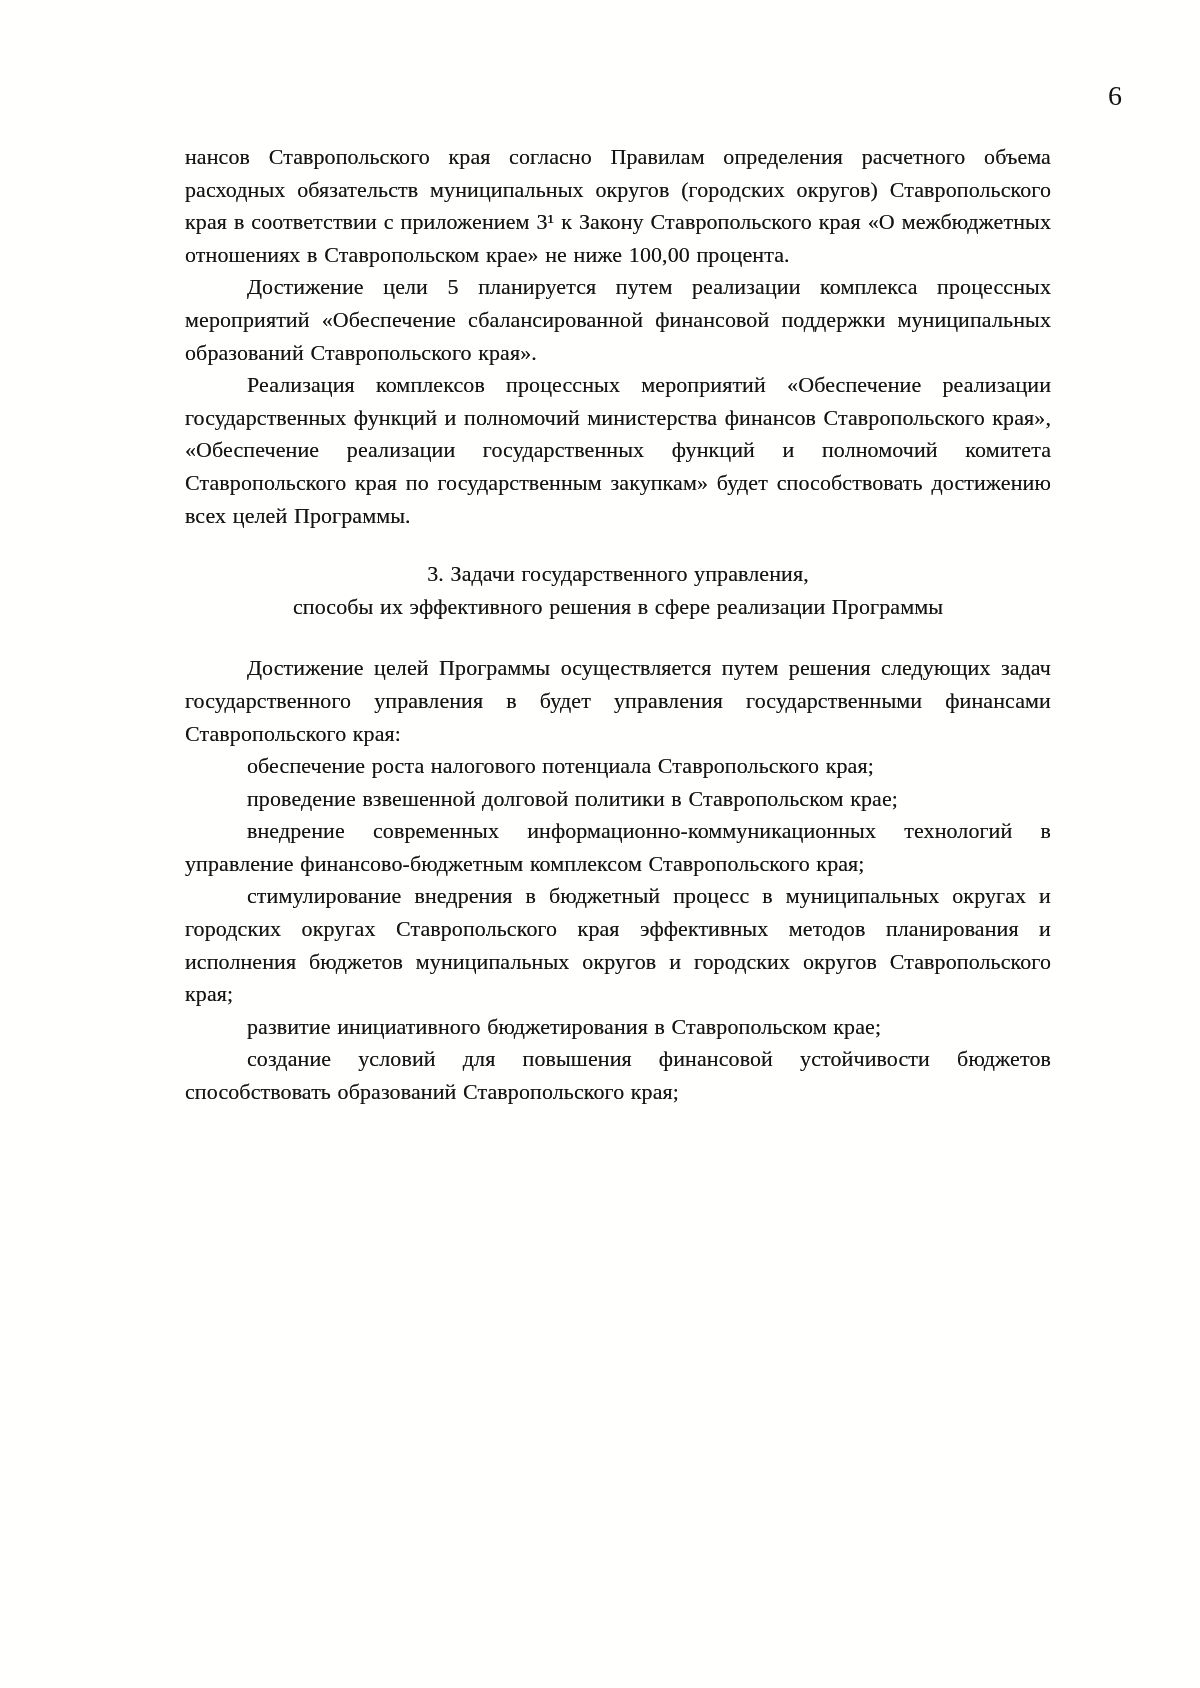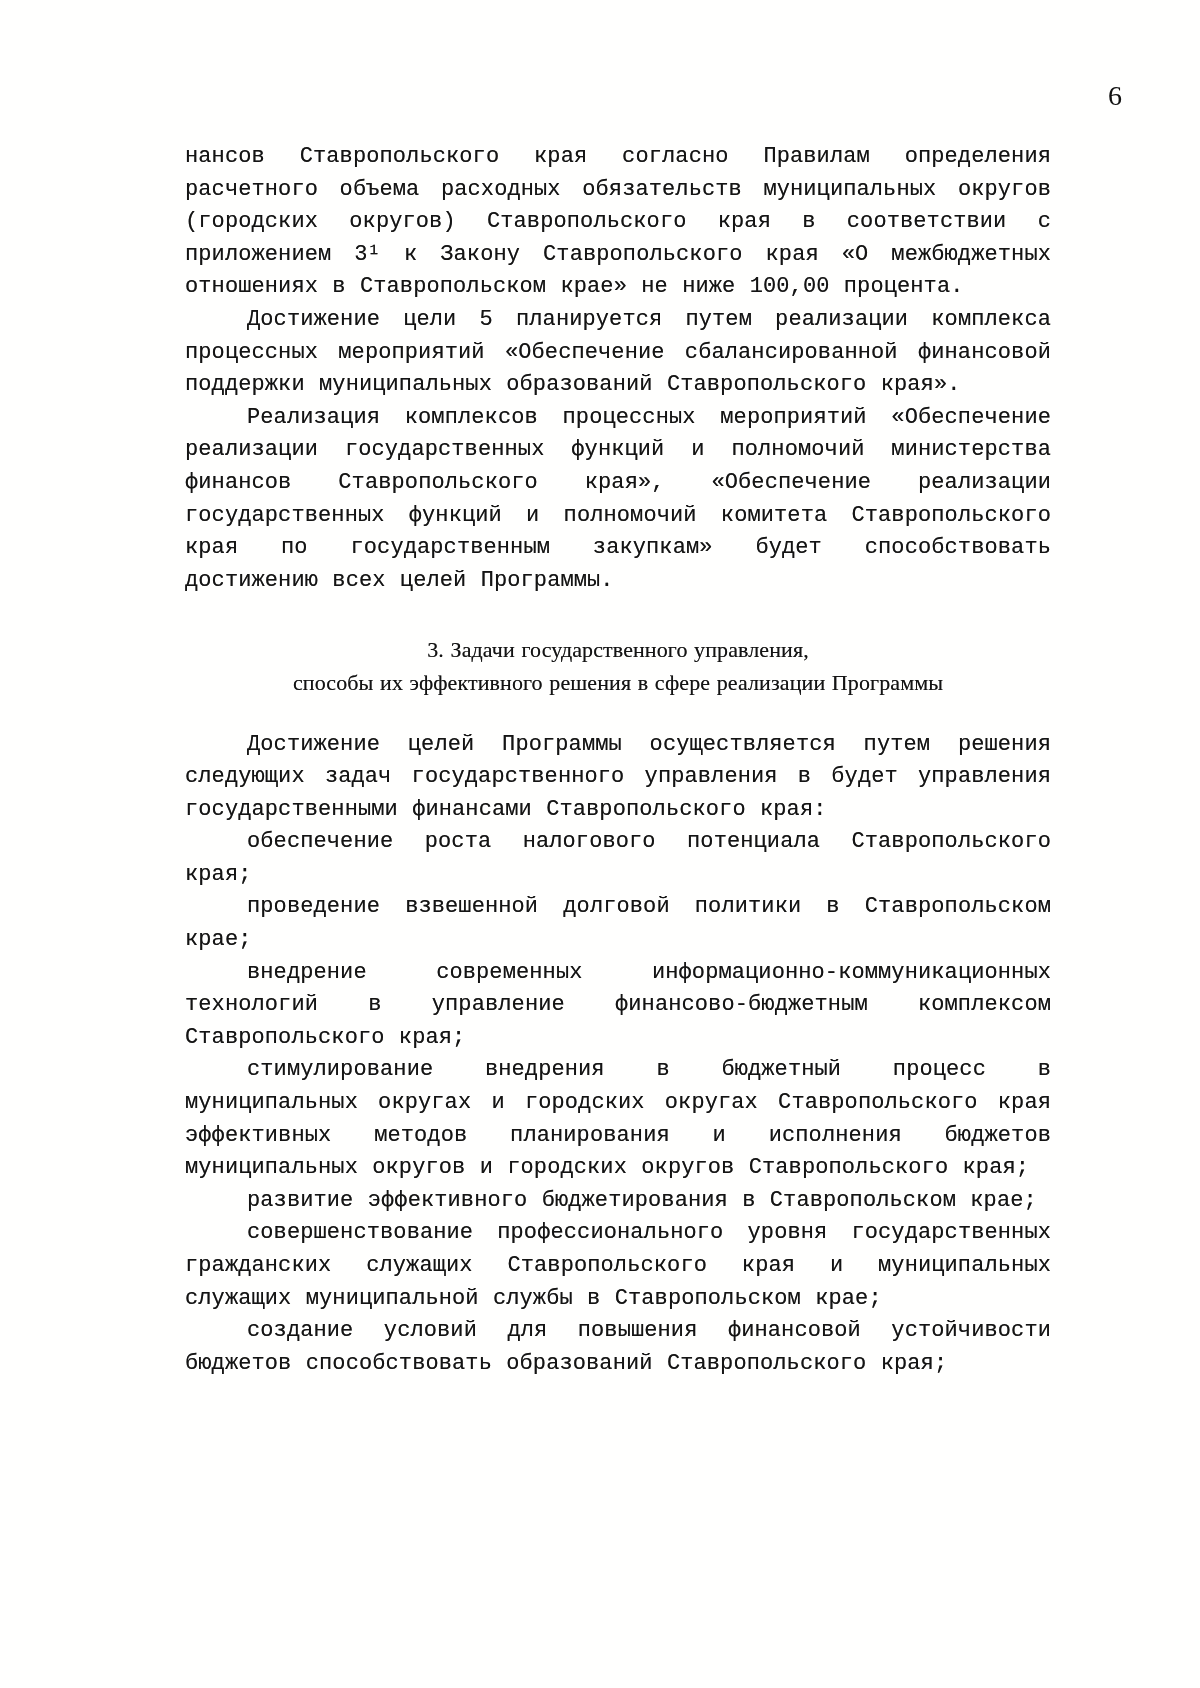--- a/index.html
+++ b/index.html
@@ -36,27 +36,26 @@
       font-size: 22px;
       line-height: 32.6px;
       text-align: justify;
       text-shadow: 0 0 0.5px rgba(0,0,0,0.55);
       letter-spacing: 0.1px;
       word-spacing: 1px;
     }
     .para {
       margin: 0;
       text-indent: 62px;
-      font-family: Liberation Mono, monospace;
     }
     .para.no-indent {
       text-indent: 0;
     }
     .section-heading {
-      margin: 37px 0 29px 0;
+      margin: 26px 0 29px 0;
       text-align: center;
     }
     .section-heading div {
       text-indent: 0;
     }
   </style>
 </head>
 <body>
 
 <div class="page">
@@ -81,22 +80,21 @@
     <p class="para">обеспечение роста налогового потенциала Ставропольского края;</p>
 
 
     <p class="para">проведение взвешенной долговой политики в Ставропольском крае;</p>
 
     <p class="para">внедрение современных информационно-коммуникационных технологий в управление финансово-бюджетным комплексом Ставропольского края;</p>
 
 
     <p class="para">стимулирование внедрения в бюджетный процесс в муниципальных округах и городских округах Ставропольского края эффективных методов планирования и исполнения бюджетов муниципальных округов и городских округов Ставропольского края;</p>
 
-    <p class="para">развитие эффективного бюджетирования в Ставропольском крае;</p>
+    <p class="para">развитие инициативного бюджетирования в Ставропольском крае;</p>
 
 
 
-    <p class="para">совершенствование профессионального уровня государственных гражданских служащих Ставропольского края и муниципальных служащих муниципальной службы в Ставропольском крае;</p>
 
     <p class="para">создание условий для повышения финансовой устойчивости бюджетов способствовать образований Ставропольского края;</p>
 
   </div>
 </div>
 
 </body></html>

